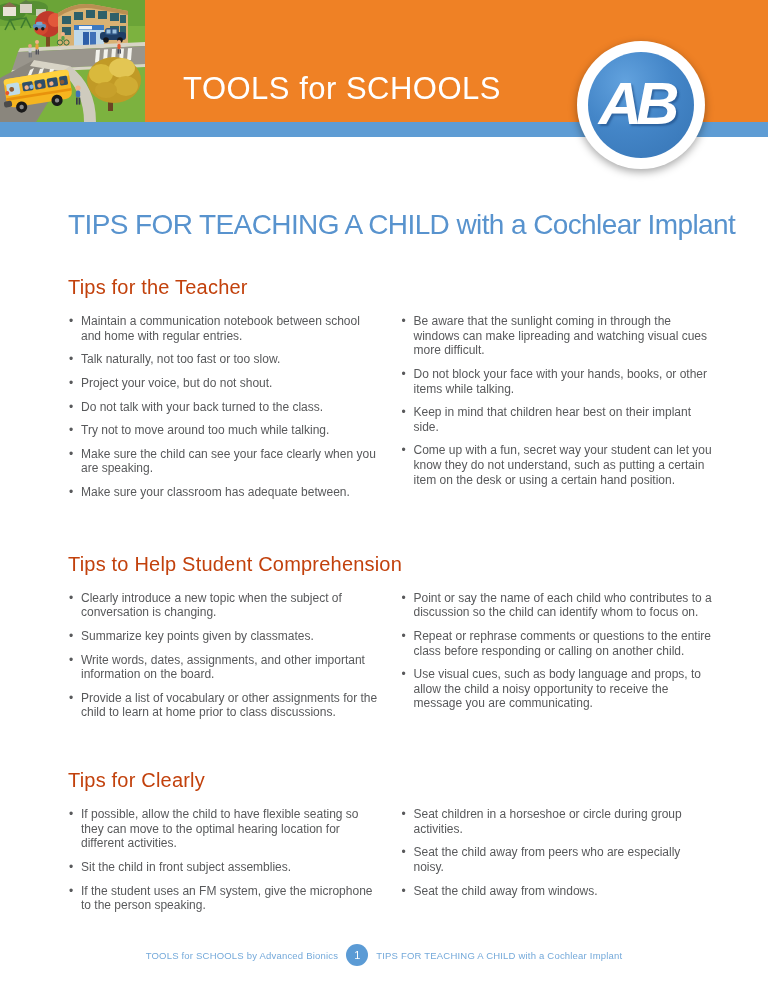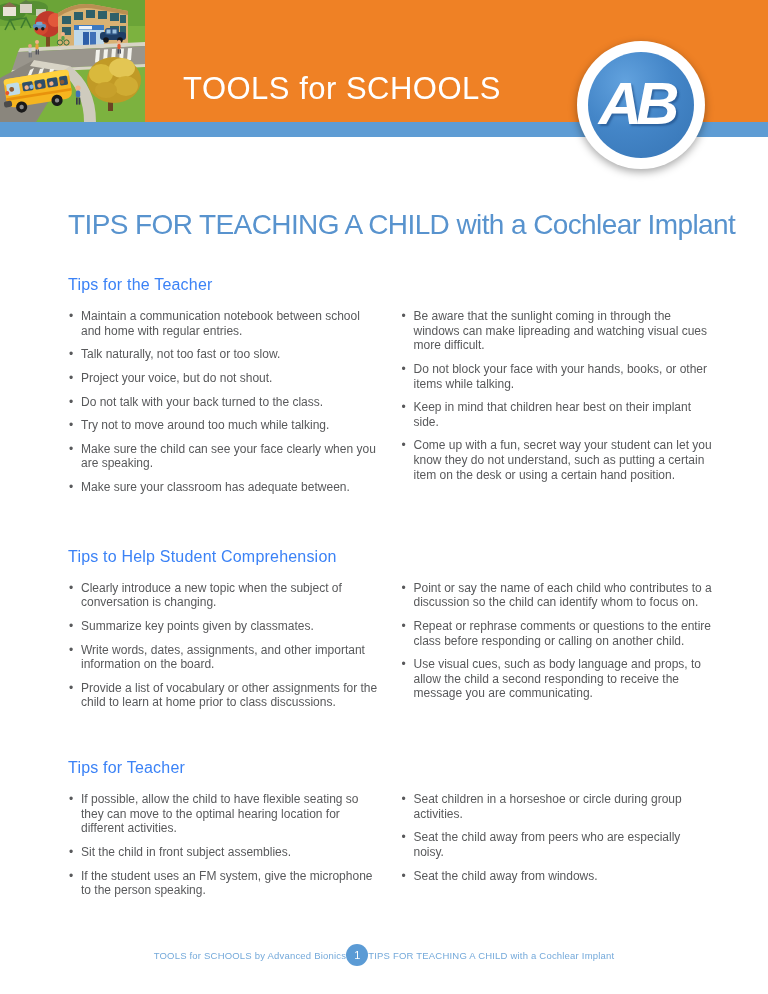--- a/index.html
+++ b/index.html
@@ -61,22 +61,22 @@
   
   .content { padding: 0 55px 0 68px; }
   .doc-title {
     margin-top: 72px;
     font-size: 28px; font-weight: 400;
     letter-spacing: -0.6px;
     color: #5893CE;
     white-space: nowrap;
   }
   .section-heading {
-    font-size: 16px; font-weight: 400;
-    color: #3b82f6;
+    font-size: 20px; font-weight: 400;
+    color: #c2410c;
     letter-spacing: 0.2px;
   }
   .sec-1 .section-heading { margin-top: 35px; }
   .sec-2 .section-heading { margin-top: 44px; }
   .sec-3 .section-heading { margin-top: 40px; }
   .cols {
     margin-top: 15px;
     display: grid;
     grid-template-columns: 1fr 1fr;
     column-gap: 20px;
@@ -94,21 +94,21 @@
     content: "\2022";
     position: absolute; left: 1px; top: 0;
     color: #58595B;
   }
 
   
   .footer {
     position: absolute; left: 0; top: 944px;
     width: 768px;
     display: flex; align-items: center; justify-content: center;
-    gap: 0;
+    gap: 8px;
   }
   .footer-text {
     font-size: 9.5px; color: #74A9DA; letter-spacing: 0.2px;
   }
   .page-badge {
     width: 22px; height: 22px; border-radius: 50%;
     background: #5B9BD5; color: #ffffff;
     font-size: 11px; line-height: 22px; text-align: center;
     flex: 0 0 auto;
   }
@@ -307,27 +307,27 @@
       <div class="cols">
         <ul class="tips">
           <li>Clearly introduce a new topic when the subject of conversation is changing.</li>
           <li>Summarize key points given by classmates.</li>
           <li>Write words, dates, assignments, and other important information on the board.</li>
           <li>Provide a list of vocabulary or other assignments for the child to learn at home prior to class discussions.</li>
         </ul>
         <ul class="tips">
           <li>Point or say the name of each child who contributes to a discussion so the child can identify whom to focus on.</li>
           <li>Repeat or rephrase comments or questions to the entire class before responding or calling on another child.</li>
-          <li>Use visual cues, such as body language and props, to allow the child a second responding to receive the message you are communicating.</li>
+          <li>Use visual cues, such as body language and props, to allow the child a noisy opportunity to receive the message you are communicating.</li>
         </ul>
       </div>
     </div>
 
     <div class="section sec-3">
-      <h2 class="section-heading">Tips for Teacher</h2>
+      <h2 class="section-heading">Tips for Clearly</h2>
       <div class="cols">
         <ul class="tips">
           <li>If possible, allow the child to have flexible seating so they can move to the optimal hearing location for different activities.</li>
           <li>Sit the child in front subject assemblies.</li>
           <li>If the student uses an FM system, give the microphone to the person speaking.</li>
         </ul>
         <ul class="tips">
           <li>Seat children in a horseshoe or circle during group activities.</li>
           <li>Seat the child away from peers who are especially noisy.</li>
           <li>Seat the child away from windows.</li>

